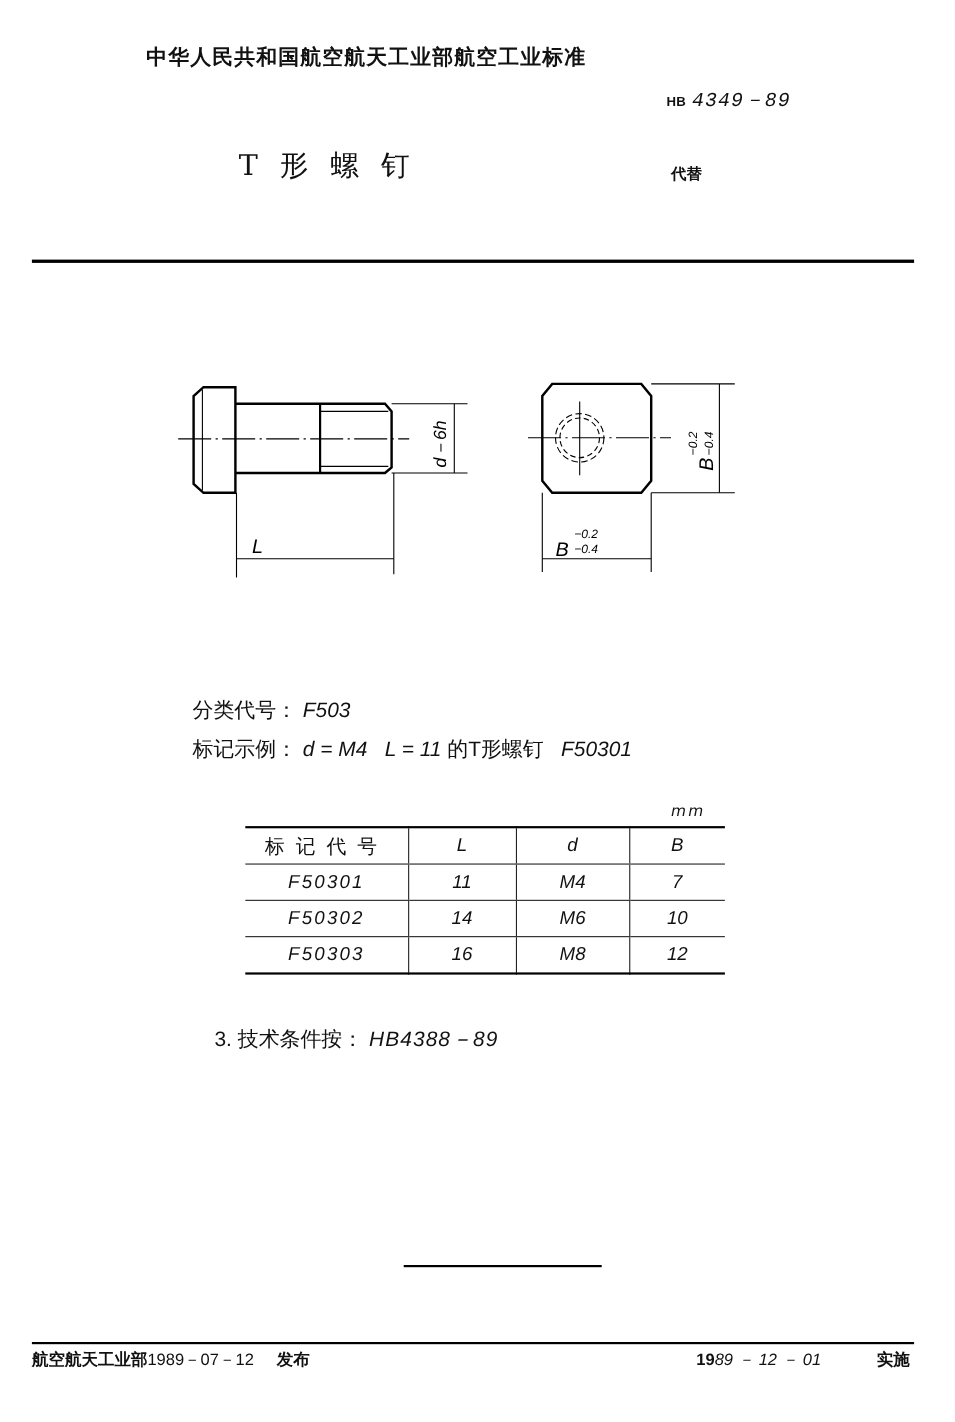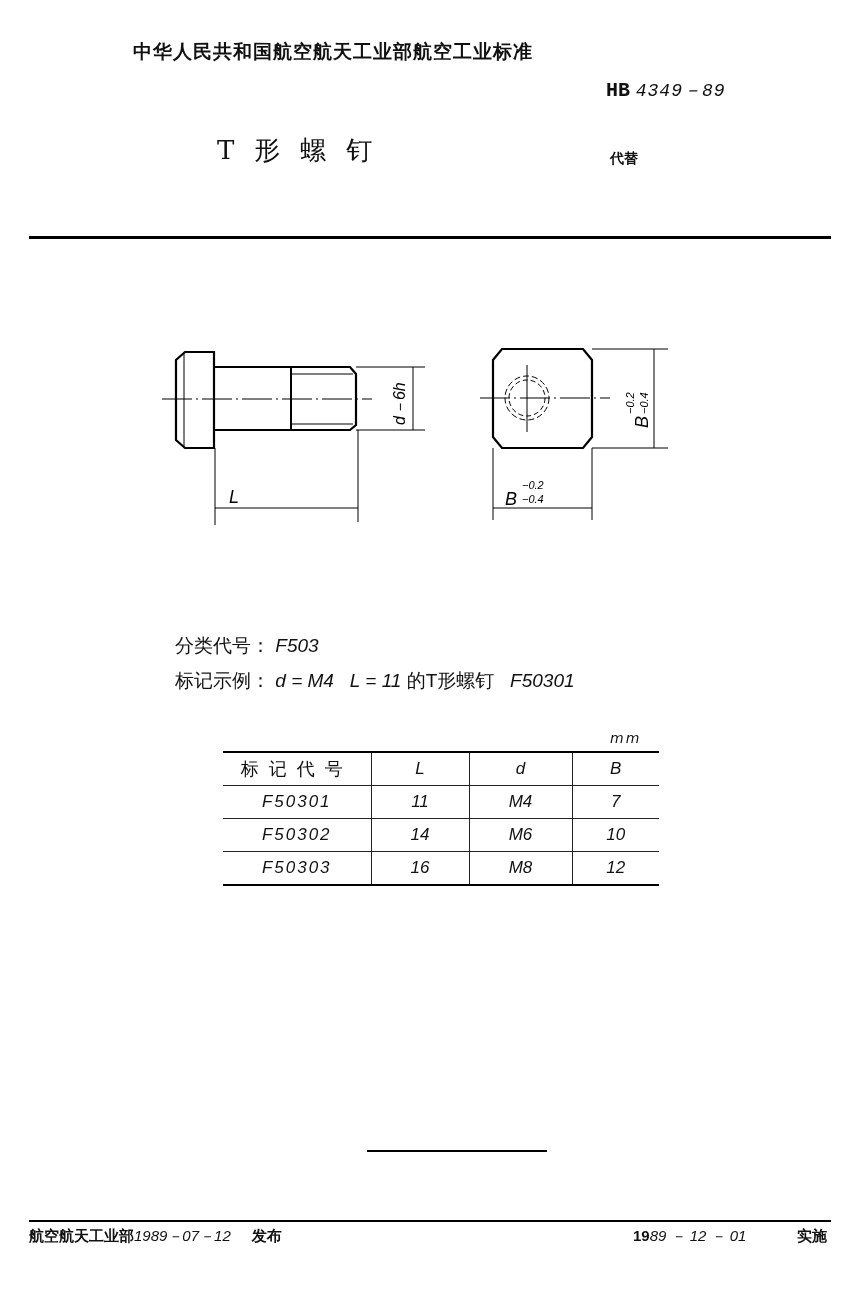--- a/index.html
+++ b/index.html
@@ -1,21 +1,21 @@
 <!DOCTYPE html>
 <html><head>
 <meta charset="utf-8">
 <style>
   html, body { margin: 0; padding: 0; background: #ffffff; }
   body { width: 868px; height: 1293px; position: relative; overflow: hidden;
          font-family: "DejaVu Sans", sans-serif; color: #111; }
   .abs { position: absolute; }
   .org-title { left: 133px; top: 39px; font-size: 19px; font-weight: bold; letter-spacing: 1px; white-space: nowrap; }
   .std-no { left: 606px; top: 78px; font-size: 18px; white-space: nowrap; }
-  .std-no .hb { font-family: Liberation Mono, monospace; font-weight: bold; font-size: 20px; }
+  .std-no .hb { font-family: Liberation Sans, sans-serif; font-weight: bold; font-size: 12px; }
   .std-no .num { font-style: italic; font-family: Liberation Mono, monospace; letter-spacing: 1px; margin-top: 48px; }
   .doc-title { left: 217px; top: 133px; font-size: 26px; letter-spacing: 20px; font-family: "DejaVu Serif", serif; white-space: nowrap; }
   .replaces { left: 610px; top: 150px; font-size: 14px; font-weight: bold; }
   .rule-top { left: 29px; top: 236px; width: 802px; height: 3px; background: #000; }
   .drawing { left: 150px; top: 330px; }
   .meta { left: 175px; font-size: 19px; white-space: nowrap; font-family: "Liberation Sans", sans-serif; margin-top: 11px; }
   .meta .it { font-style: italic; }
   .unit { left: 610px; top: 730px; font-size: 14px; font-style: italic; letter-spacing: 2px; }
   table.spec { position: absolute; left: 223px; top: 751px; width: 436px; border-collapse: collapse;
                font-family: "Liberation Sans", sans-serif; font-size: 17px; font-style: italic; }
@@ -24,21 +24,21 @@
   table.spec tbody tr:last-child { border-bottom: 2.5px solid #000; }
   table.spec th, table.spec td { border-bottom: 1px solid #222; }
   table.spec th + th, table.spec td + td { border-left: 1px solid #222; }
   table.spec th:first-child { font-style: normal; letter-spacing: 10px; font-family: "DejaVu Serif", serif; font-size: 18px; }
   table.spec td:first-child { letter-spacing: 2px; }
   .notes { left: 195px; top: 928px; font-size: 19px; line-height: 36px; font-family: "Liberation Sans", sans-serif; }
   .notes .it { font-style: italic; letter-spacing: 1px; }
   .rule-mid { left: 367px; top: 1150px; width: 180px; height: 2px; background: #000; }
   .rule-bottom { left: 29px; top: 1220px; width: 802px; height: 2px; background: #000; }
   .issued { left: 29px; top: 1227px; font-size: 15px; font-weight: bold; white-space: nowrap; }
-  .issued .it { font-style: italic; font-weight: normal; font-family: "Liberation Sans", sans-serif; }
+  .issued .it { font-weight: normal; font-family: "Liberation Sans", sans-serif; }
   .effective-date { left: 633px; top: 1227px; font-size: 15px; white-space: nowrap; font-family: "Liberation Sans", sans-serif; }
   .effective-date .y { font-weight: bold; }
   .effective-date .it { font-style: italic; }
   .effective-label { left: 797px; top: 1227px; font-size: 15px; font-weight: bold; }
 </style>
 </head>
 <body>
 
 <div class="abs org-title">中华人民共和国航空航天工业部航空工业标准</div>
 
@@ -144,20 +144,25 @@
     <tr>
       <td>F50303</td>
       <td>16</td>
       <td>M8</td>
       <td>12</td>
     </tr>
   </tbody>
 </table>
 
 <div class="abs notes">
+  <div>
+    <span>3.</span>
+    <span>技术条件按：</span>
+    <span class="it">HB4388－89</span>
+  </div>
 </div>
 
 <div class="abs rule-mid"></div>
 <div class="abs rule-bottom"></div>
 
 <div class="abs issued">
   <span>航空航天工业部</span><span class="it">1989－07－12</span>&nbsp;&nbsp;&nbsp;
   <span>发布</span>
 </div>
 

